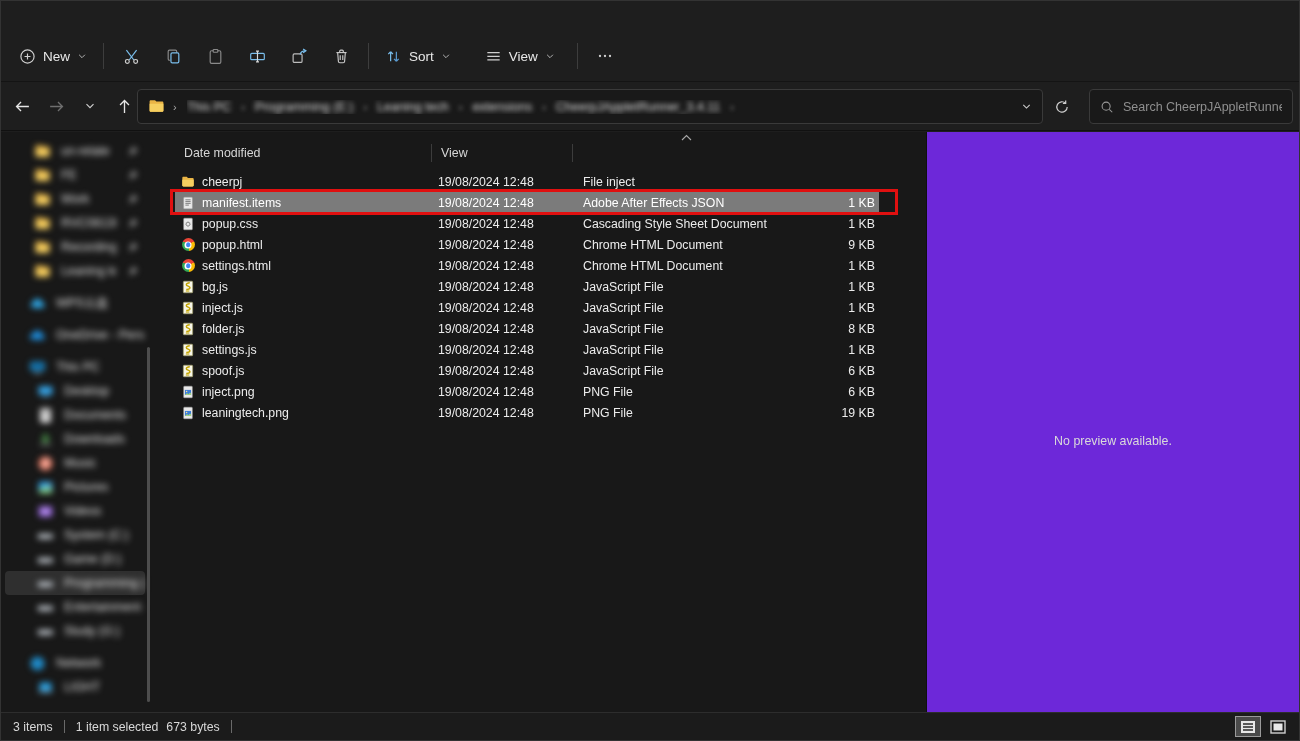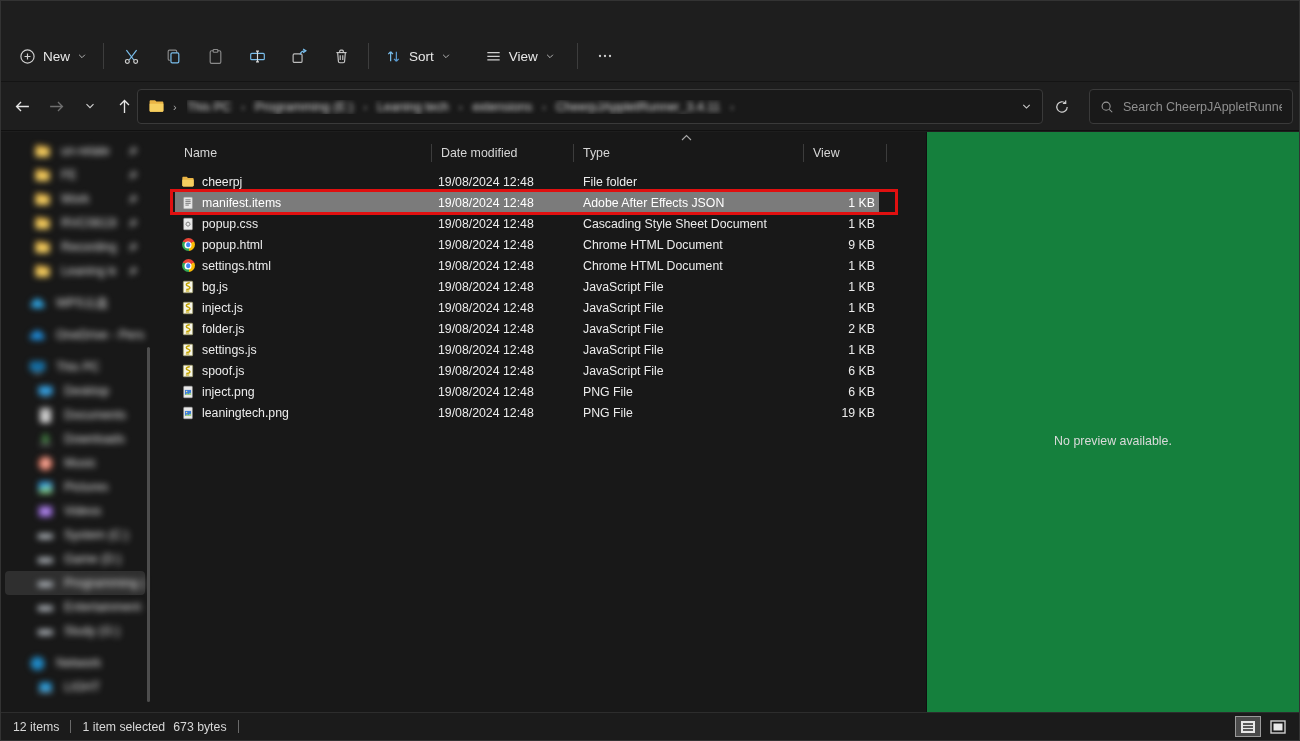--- a/index.html
+++ b/index.html
@@ -68,21 +68,21 @@
   .cell.size { text-align:right; padding-right:4px; }
   .ficon { width:14px; height:14px; flex:none; display:flex; position:relative; }
   .annotation-box { position:absolute; left:4px; top:57px; width:728px; height:26px; border:3px solid #e01010; pointer-events:none; z-index:5; }
 
   
   .chr { display:inline-block; width:13px; height:13px; border-radius:50%; background:conic-gradient(from -60deg,#ea4335 0 120deg,#fbbc05 0 240deg,#34a853 0 360deg); position:relative; margin:0.5px; }
   .chrw { position:absolute; left:50%; top:50%; transform:translate(-50%,-50%); width:7px; height:7px; background:#fff; border-radius:50%; }
   .chrb { position:absolute; left:50%; top:50%; transform:translate(-50%,-50%); width:4.6px; height:4.6px; background:#4285f4; border-radius:50%; }
 
   
-  .preview { position:absolute; left:925px; top:0; right:0; bottom:0; background:#15803d; border-left:1px solid #101010; display:flex; align-items:center; justify-content:center; }
+  .preview { position:absolute; left:925px; top:0; right:0; bottom:0; background:#6d28d9; border-left:1px solid #101010; display:flex; align-items:center; justify-content:center; }
   .preview-msg { font-size:12.4px; color:#dadada; margin-top:38px; }
 
   
   .statusbar { position:absolute; left:0; right:0; bottom:0; height:28px; background:#1b1b1b; border-top:1px solid #2d2d2d; display:flex; align-items:center; padding:0 12px; font-size:12.3px; color:#d8d8d8; }
   .sdiv { width:1px; height:13px; background:#6a6a6a; margin:0 11px; }
   .viewtoggles { position:absolute; right:8px; top:3px; display:flex; gap:4px; }
   .vtbtn { width:26px; height:21px; display:flex; align-items:center; justify-content:center; border:1px solid transparent; }
   .vtbtn.active { background:#4a4a4a; border:1px solid #9a9a9a; }
 
   svg { display:block; }
@@ -552,38 +552,36 @@
       </div>
     <div class="side-scrollbar"></div>
 
     <div class="filearea">
       <div class="fheaders">
         <span class="sort-caret">
             <svg width="11" height="7" viewBox="0 0 11 7" fill="none">
               <path d="M1 6l4.5-4.5L10 6" stroke="#a8a8a8" stroke-width="1.1"></path>
             </svg>
           </span>
-        <span class="hcell">Name</span>
         <span class="hcell">Date modified</span>
-        <span class="hcell">Type</span>
         <span class="hcell last">View</span>
       </div>
       <div class="frows">
           <div class="frow">
             <span class="cell name">
               <span class="ficon">
                 <svg viewBox="0 0 16 16" width="100%" height="100%">
                   <path d="M1.5 3.2c0-.7.5-1.2 1.2-1.2h3.2c.4 0 .7.1 1 .4l1 1h5.4c.7 0 1.2.5 1.2 1.2v7.2c0 .7-.5 1.2-1.2 1.2H2.7c-.7 0-1.2-.5-1.2-1.2z" fill="#eab445"></path>
                   <path d="M1.5 5.4h13v6.4c0 .7-.5 1.2-1.2 1.2H2.7c-.7 0-1.2-.5-1.2-1.2z" fill="#f6cf60"></path>
                 </svg>
               </span>
               <span class="fname">cheerpj</span>
             </span>
             <span class="cell date">19/08/2024 12:48</span>
-            <span class="cell type">File folder</span>
+            <span class="cell type">File inject</span>
             <span class="cell size"></span>
           </div>
           <div class="frow selected">
             <span class="cell name">
               <span class="ficon">
                 <svg viewBox="0 0 16 16" width="100%" height="100%">
                   <rect x="3" y="1.3" width="10" height="13.4" rx="1" fill="#e9e9e9" stroke="#9d9d9d" stroke-width="0.5"></rect>
                   <path d="M5 4.4h6M5 6.4h6M5 8.4h6M5 10.4h4" stroke="#6f6f6f" stroke-width="1"></path>
                 </svg>
               </span>
@@ -674,21 +672,21 @@
                 <svg viewBox="0 0 16 16" width="100%" height="100%">
                   <rect x="2.6" y="1.3" width="10.8" height="13.4" rx="1" fill="#f7f6e7" stroke="#8f8c4f" stroke-width="0.7"></rect>
                   <path d="M10 3.2c-2.3 0-3.9.9-3.9 2.1 0 1.8 4.1 1.5 4.1 3.3 0 1.3-1.9 2.2-4.2 2.2" stroke="#c3a400" stroke-width="1.7" fill="none"></path>
                   <path d="M5.5 12.6h4" stroke="#c3a400" stroke-width="1.2"></path>
                 </svg>
               </span>
               <span class="fname">folder.js</span>
             </span>
             <span class="cell date">19/08/2024 12:48</span>
             <span class="cell type">JavaScript File</span>
-            <span class="cell size">2 KB</span>
+            <span class="cell size">8 KB</span>
           </div>
           <div class="frow">
             <span class="cell name">
               <span class="ficon">
                 <svg viewBox="0 0 16 16" width="100%" height="100%">
                   <rect x="2.6" y="1.3" width="10.8" height="13.4" rx="1" fill="#f7f6e7" stroke="#8f8c4f" stroke-width="0.7"></rect>
                   <path d="M10 3.2c-2.3 0-3.9.9-3.9 2.1 0 1.8 4.1 1.5 4.1 3.3 0 1.3-1.9 2.2-4.2 2.2" stroke="#c3a400" stroke-width="1.7" fill="none"></path>
                   <path d="M5.5 12.6h4" stroke="#c3a400" stroke-width="1.2"></path>
                 </svg>
               </span>
@@ -748,21 +746,21 @@
         </div>
       <div class="annotation-box"></div>
     </div>
 
     <div class="preview">
       <span class="preview-msg">No preview available.</span>
     </div>
   </div>
 
   <div class="statusbar">
-    <span>12 items</span>
+    <span>3 items</span>
     <span class="sdiv"></span>
     <span>1 item selected</span>
     <span style="width:8px"></span>
     <span>673 bytes</span>
     <span class="sdiv"></span>
     <div class="viewtoggles">
       <div class="vtbtn active">
         <span>
             <svg width="16" height="14" viewBox="0 0 16 14">
               <rect x="1" y="1" width="14" height="12" fill="#e8e8e8"></rect>

